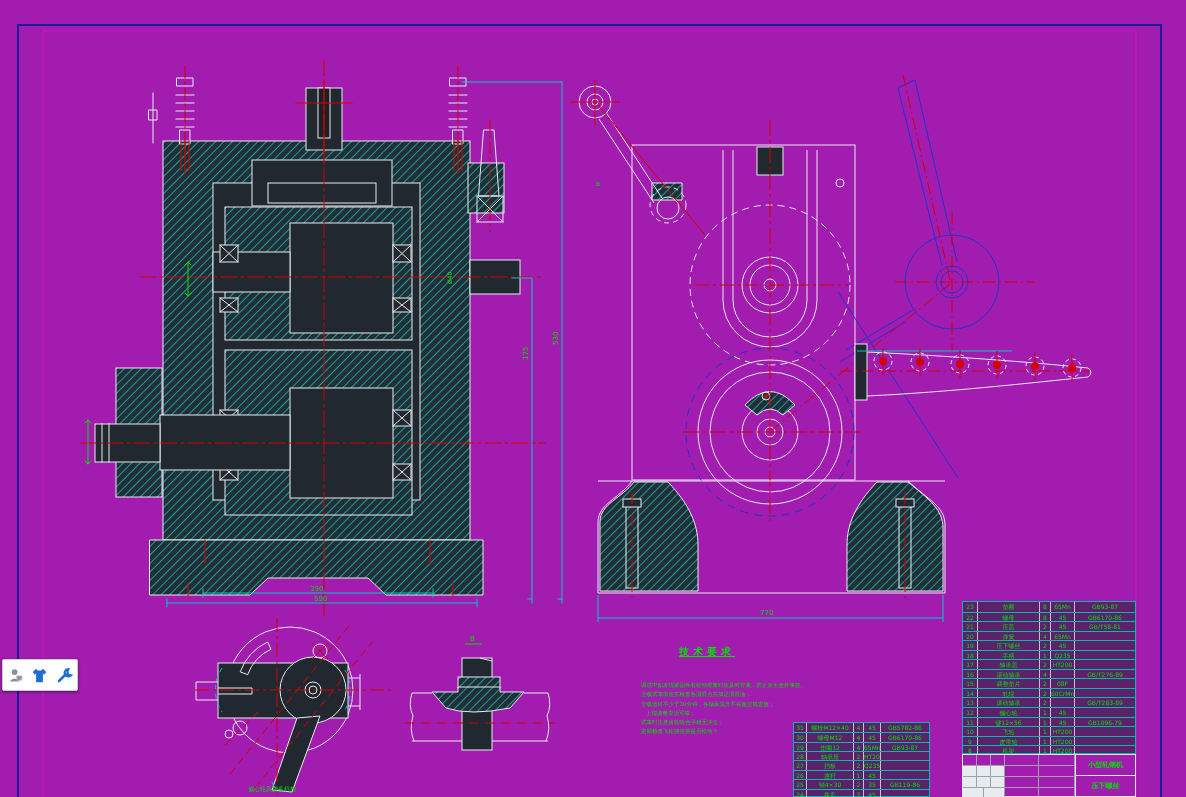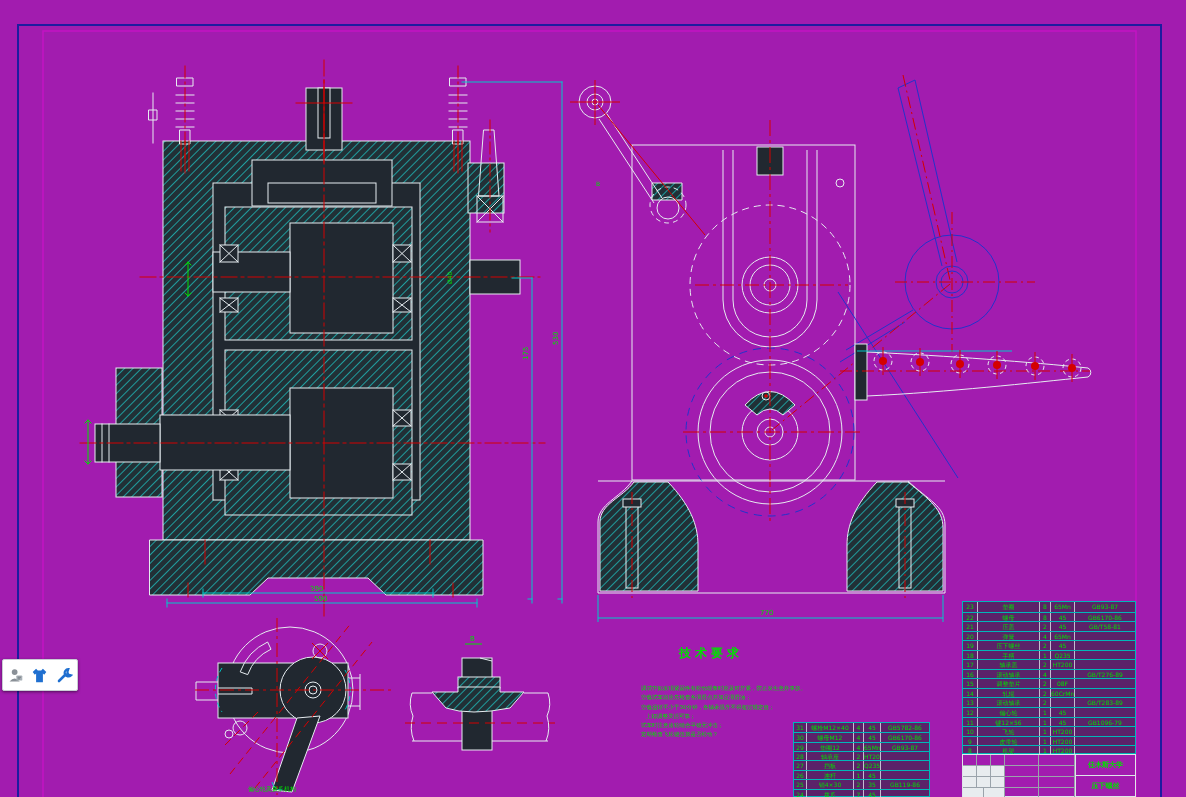--- a/index.html
+++ b/index.html
@@ -1,21 +1,21 @@
 <!DOCTYPE html>
 <html><head>
 <meta charset="utf-8">
 <style>
   html,body{margin:0;padding:0;background:#14181e;}
   #stage{position:relative;width:1186px;height:797px;background:#a21caf;overflow:hidden;
          font-family:"DejaVu Sans","Liberation Sans",sans-serif;}
   #cad{position:absolute;left:0;top:0;}
   
   .notes{position:absolute;left:641px;top:645px;width:170px;color:#00e000;}
-  .notes-title{font-size:12px;letter-spacing:4px;margin:0 0 22px 38px;font-weight:bold;}
+  .notes-title{font-size:10px;letter-spacing:4px;margin:0 0 22px 38px;font-weight:bold;text-decoration:underline;}
   .notes p{font-size:5.5px;line-height:9.3px;margin:0;white-space:nowrap;transform-origin:0 0;}
   .notes p.indent{margin-left:5px;}
   
   .bom{position:absolute;border:1px solid #00b8b8;box-sizing:border-box;background:rgba(33,40,48,.55);}
   #bomRight{left:962px;top:601px;width:174px;height:153px;}
   #bomLeft{left:793px;top:722px;width:137px;height:75px;}
   .bom .r{display:flex;border-top:1px solid #00b8b8;box-sizing:border-box;}
   .bom .r:first-child{border-top:none;}
   #bomRight .r{height:9.56px;}
   #bomLeft .r{height:9.37px;}
@@ -475,21 +475,21 @@
       <div class="sc" style="flex:1"></div>
     </div>
     <div class="cellrow" style="border-bottom:none;">
       <div class="sc w" style="width:21px"></div>
           <div class="sc w" style="width:21px"></div>
       <div class="sc" style="width:34px"></div>
           <div class="sc" style="flex:1"></div>
     </div>
   </div>
   <div class="tblock-right">
-    <div class="tb-cell">佳木斯大学</div>
+    <div class="tb-cell">小型轧钢机</div>
     <div class="tb-cell">压下螺丝</div>
   </div>
 </div>
 
 <div class="widget">
   <svg width="17" height="17" viewBox="0 0 20 20">
     <circle cx="9" cy="6" r="3.4" fill="#8a9097"></circle>
     <path d="M3,17 q6,-7 12,0 Z" fill="#8a9097"></path>
     <rect x="11" y="10" width="7" height="6" rx="1" fill="#aab1b8"></rect>
     <path d="M12.5,12 h4 M12.5,14 h3" stroke="#6a7077" stroke-width="1"></path>

